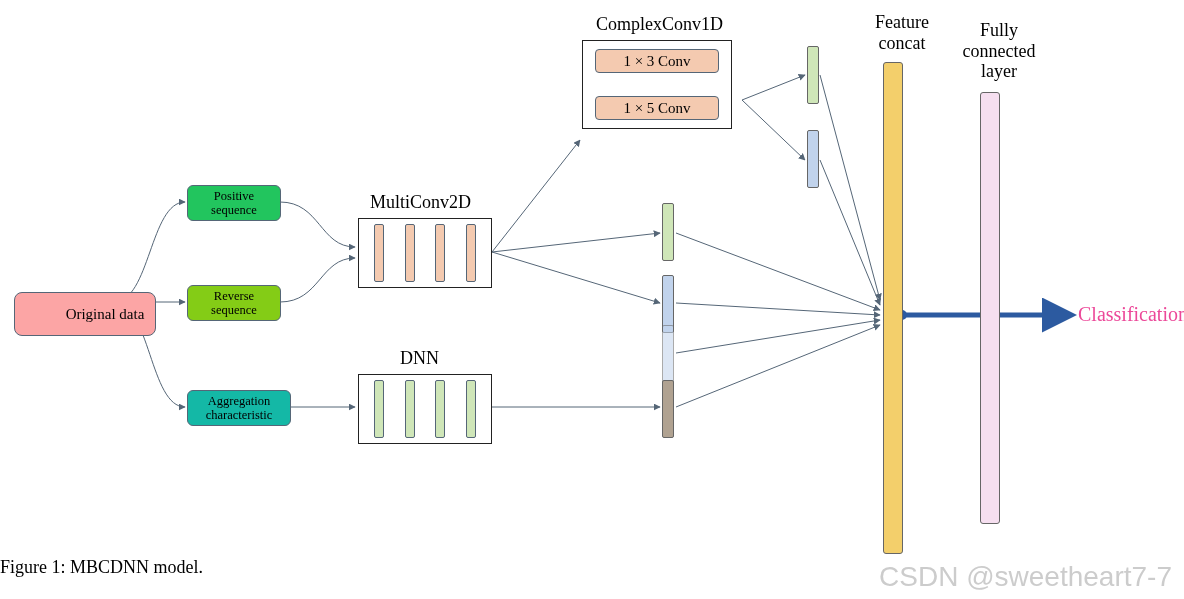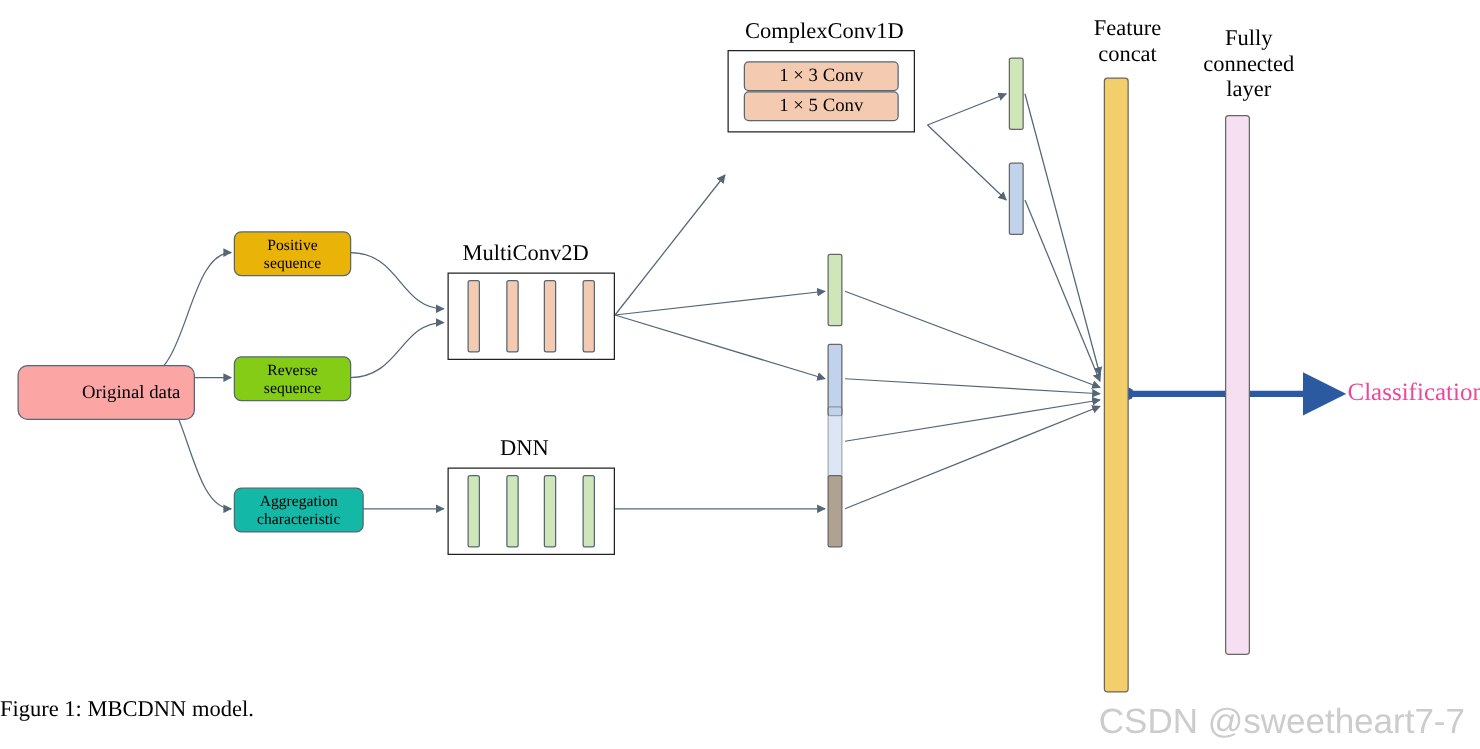--- a/index.html
+++ b/index.html
@@ -64,21 +64,21 @@
     border-radius: 2px;
     border: 1px solid #666;
   }
   .conv-box {
     position: absolute;
     border: 1px solid #222;
     background: #fff;
     padding: 8px 12px;
     display: flex;
     flex-direction: column;
-    gap: 0;
+    gap: 23px;
     align-items: center;
   }
   .conv-row {
     background: #f4cab0;
     border: 1px solid #567;
     border-radius: 4px;
     width: 122px;
     height: 22px;
     display: flex;
     align-items: center;
@@ -153,21 +153,21 @@
   <line x1="676" y1="407" x2="880" y2="325" stroke="#567" marker-end="url(#arrow)"></line>
 
   <line x1="902" y1="315" x2="1070" y2="315" stroke="#2c5aa0" stroke-width="5" marker-end="url(#arrow-bold)"></line>
   <circle cx="902" cy="315" r="5" fill="#2c5aa0"></circle>
 </svg>
 
 <div class="box" style="left:14px; top:292px; width:100px; height:42px; background:#fca5a5;padding-left:40px;">
   <span>Original data</span>
 </div>
 
-<div class="pill" style="left:187px; top:185px; width:92px; height:34px; background:#eab308; white-space:pre-line;font-family:Liberation Serif, serif;">
+<div class="pill" style="left:187px; top:185px; width:92px; height:34px; background:#22c55e; white-space:pre-line;font-family:Liberation Serif, serif;">
   <span>Positive
 sequence</span>
 </div>
 <div class="pill" style="left:187px; top:285px; width:92px; height:34px; background:#84cc16; white-space:pre-line;">
   <span>Reverse
 sequence</span>
 </div>
 <div class="pill" style="left:187px; top:390px; width:102px; height:34px; background:#14b8a6; white-space:pre-line;">
   <span>Aggregation
 characteristic</span>

